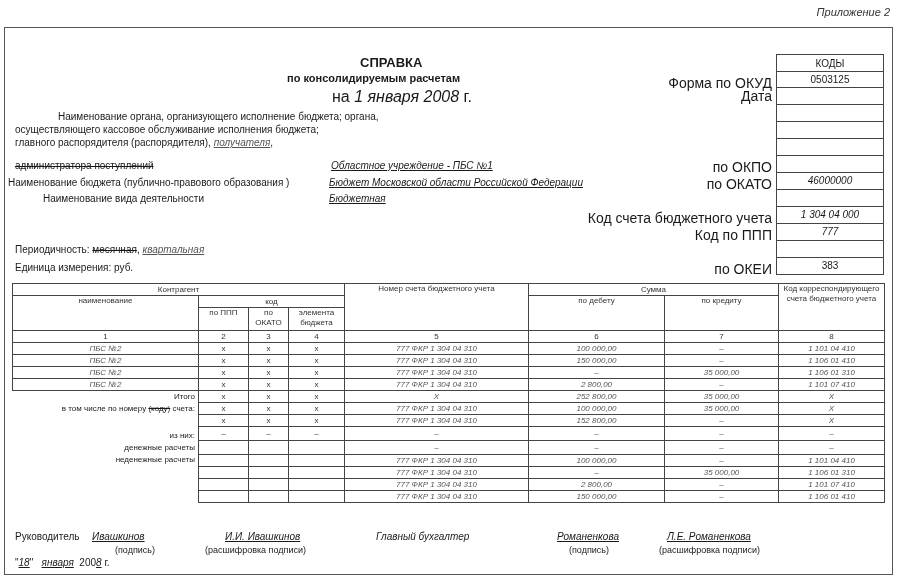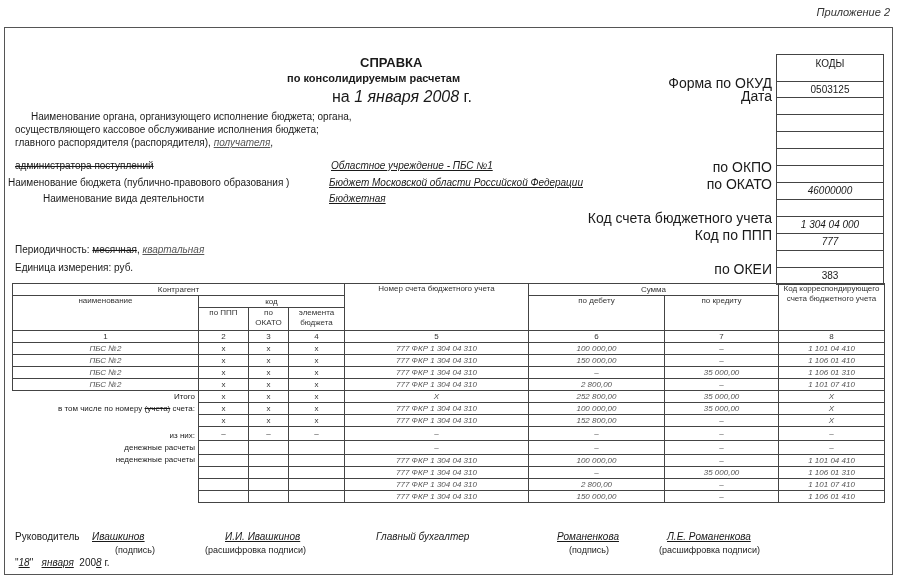--- a/index.html
+++ b/index.html
@@ -39,21 +39,21 @@
 
 <div class="t1">СПРАВКА</div>
 <div class="t2">по консолидируемым  расчетам</div>
 <div class="t3">
   <span>на</span>
   <span class="i">1 января</span>
   <span class="i">2008</span>
   <span>г.</span>
 </div>
 
-<div class="abs lbl" style="left:4px; top:111px;padding-left:27px;">Наименование органа, организующего исполнение бюджета; органа,</div>
+<div class="abs lbl" style="left:31px; top:111px;padding-left:27px;">Наименование органа, организующего исполнение бюджета; органа,</div>
 <div class="abs lbl" style="left:15px; top:124px;">осуществляющего кассовое обслуживание исполнения бюджета;</div>
 <div class="abs lbl" style="left:15px; top:137px;">
   <span>главного распорядителя (распорядителя),</span>
   <span class="i u" style="color:#555">получателя</span><span>,</span>
 </div>
 <div class="abs lbl s" style="left:15px; top:160px;">администратора поступлений</div>
 <div class="abs lbl i u" style="left:331px; top:160px;">Областное учреждение - ПБС №1</div>
 <div class="abs lbl" style="left:8px; top:177px;">Наименование бюджета (публично-правового образования )</div>
 <div class="abs lbl i u" style="left:329px; top:177px;">Бюджет Московской области Российской  Федерации</div>
 <div class="abs lbl" style="left:15px; top:193px;padding-left:28px;">Наименование вида деятельности</div>
@@ -67,21 +67,21 @@
 
 <div class="clabel" style="top:75px;">Форма по ОКУД</div>
 <div class="clabel" style="top:88px;">Дата</div>
 <div class="clabel" style="top:159px;">по ОКПО</div>
 <div class="clabel" style="top:176px;">по ОКАТО</div>
 <div class="clabel" style="top:210px;">Код счета бюджетного учета</div>
 <div class="clabel" style="top:227px;">Код по ППП</div>
 <div class="clabel" style="top:261px;">по ОКЕИ</div>
 
 <div class="codes">
-  <div class="cell" style="height:28px;line-height:18px;">КОДЫ</div>
+  <div class="cell" style="height:18px;line-height:18px;">КОДЫ</div>
   <div class="cell">0503125</div>
   <div class="cell" style="height:17px"></div>
   <div class="cell" style="height:17px"></div>
   <div class="cell" style="height:17px"></div>
   <div class="cell" style="height:17px"></div>
   <div class="cell" style="height:17px"></div>
   <div class="cell i" style="height:17px">46000000</div>
   <div class="cell" style="height:17px"></div>
   <div class="cell i" style="height:17px">1 304 04 000</div>
   <div class="cell i" style="height:17px">777</div>
@@ -174,21 +174,21 @@
     <td class="noborder">Итого</td>
     <td>x</td>
     <td>x</td>
     <td>x</td>
     <td class="it">X</td>
     <td class="it">252 800,00</td>
     <td class="it">35 000,00</td>
     <td class="it">X</td>
   </tr>
   <tr>
-    <td class="noborder"><span>в том числе по номеру</span> <span class="s">(учета)</span> <span>счета:</span></td>
+    <td class="noborder"><span>в том числе по номеру</span> <span class="s">(коду)</span> <span>счета:</span></td>
     <td>x</td>
     <td>x</td>
     <td>x</td>
     <td class="it">777 ФКР 1 304 04 310</td>
     <td class="it">100 000,00</td>
     <td class="it">35 000,00</td>
     <td class="it">X</td>
   </tr>
   <tr>
     <td class="noborder"></td>

